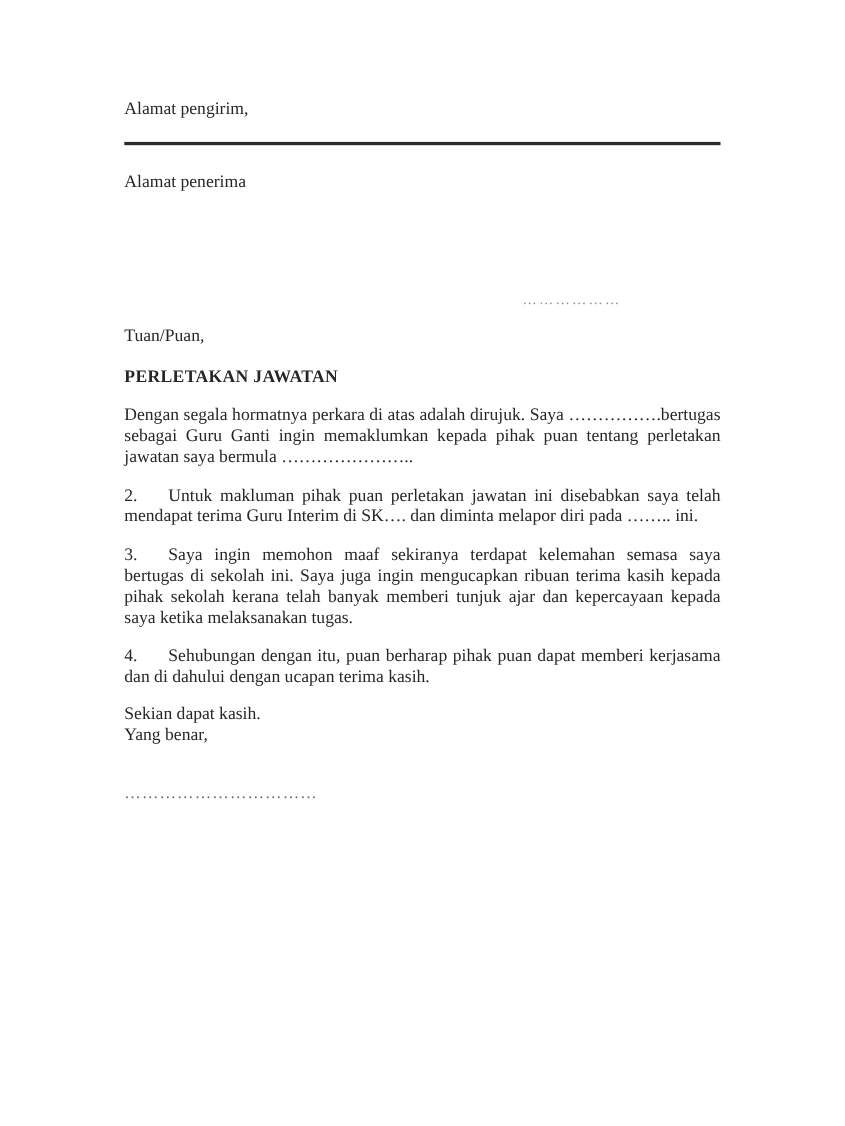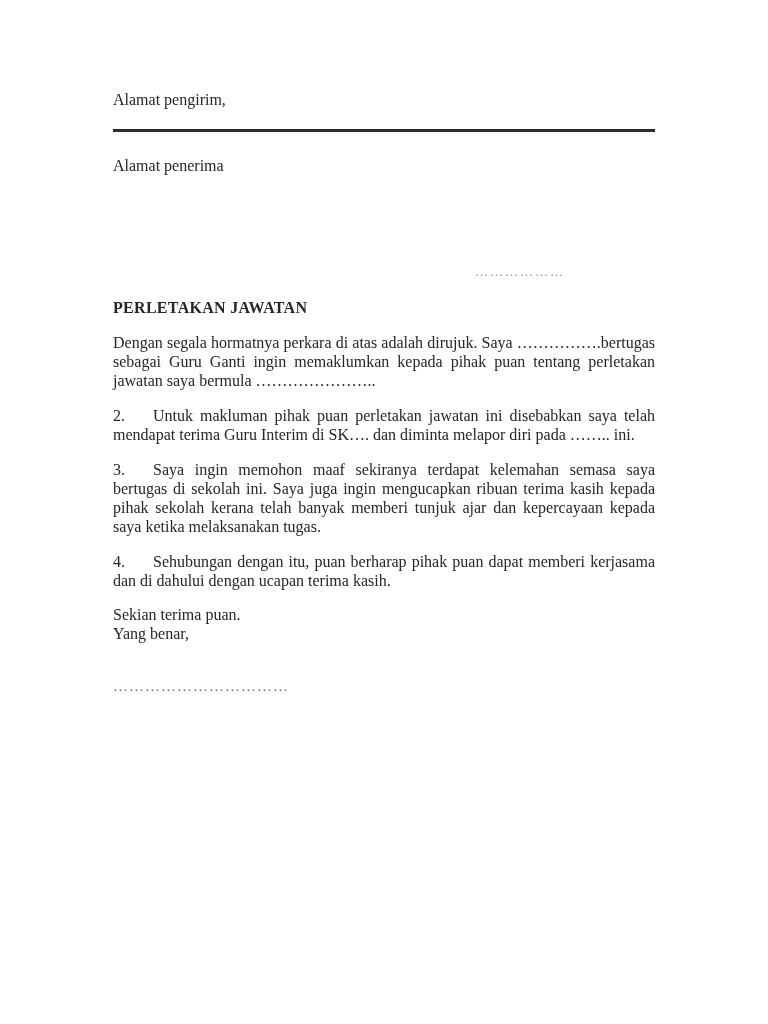--- a/index.html
+++ b/index.html
@@ -77,38 +77,39 @@
 <div class="page">
 
   <div class="sender-label">Alamat pengirim,</div>
 
   <hr class="divider">
 
   <div class="recipient-label">Alamat penerima</div>
 
   <div class="date-line">………………</div>
 
+  <div class="salutation">Tuan/Puan,</div>
 
   <div class="subject-heading">PERLETAKAN JAWATAN</div>
 
   <p class="para">
     <span>Dengan segala hormatnya perkara di atas adalah dirujuk. Saya …………….bertugas sebagai Guru Ganti ingin memaklumkan kepada pihak puan tentang perletakan jawatan saya bermula …………………..</span>
   </p>
 
   <p class="para numbered">
     <span class="para-num">2.</span><span>Untuk makluman pihak puan perletakan jawatan ini disebabkan saya telah mendapat terima Guru Interim di SK…. dan diminta melapor diri pada …….. ini.</span>
   </p>
 
   <p class="para numbered">
     <span class="para-num">3.</span><span>Saya ingin memohon maaf sekiranya terdapat kelemahan semasa saya bertugas di sekolah ini. Saya juga ingin mengucapkan ribuan terima kasih kepada pihak sekolah kerana telah banyak memberi tunjuk ajar dan kepercayaan kepada saya ketika melaksanakan tugas.</span>
   </p>
 
   <p class="para numbered">
     <span class="para-num">4.</span><span>Sehubungan dengan itu, puan berharap pihak puan dapat memberi kerjasama dan di dahului dengan ucapan terima kasih.</span>
   </p>
 
-  <div class="closing">Sekian terima puan.</div>
+  <div class="closing">Sekian dapat kasih.</div>
 
   <div class="signoff">Yang benar,</div>
 
   <div class="signature-line">……………………………</div>
 
 </div>
 
 </body></html>

